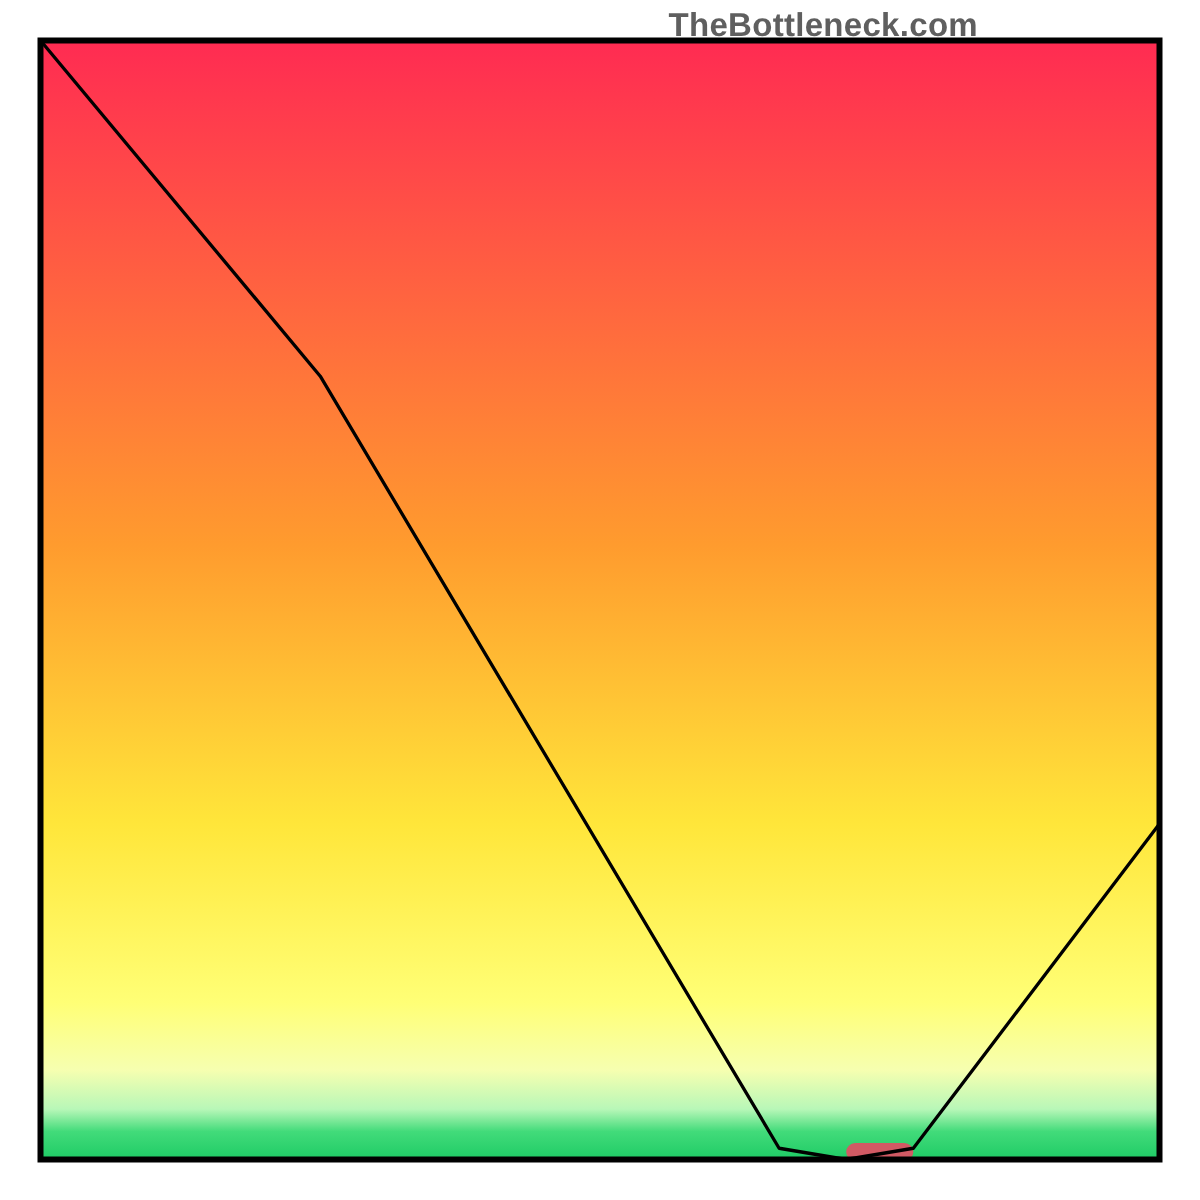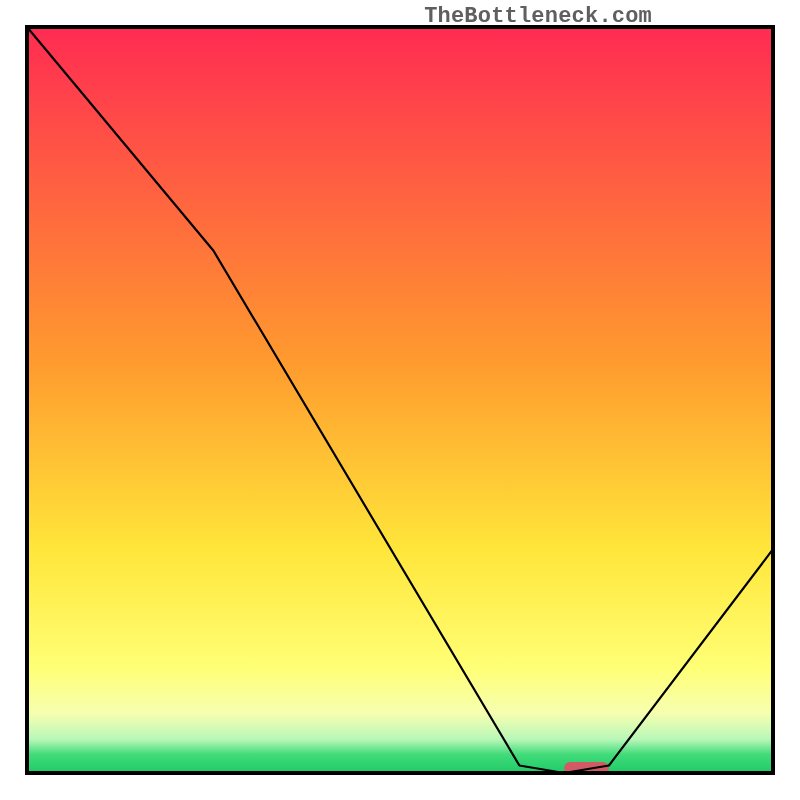--- a/index.html
+++ b/index.html
@@ -7,21 +7,20 @@
     padding: 0;
     width: 800px;
     height: 800px;
     background: #ffffff;
     font-family: Arial, Helvetica, sans-serif;
   }
   .wrap {
     position: relative;
     width: 662px;
     height: 800px;
-    font-family: Liberation Mono, monospace;
   }
   .watermark {
     position: absolute;
     top: 4px;
     right: 10px;
     font-size: 22px;
     font-weight: 600;
     color: #5f5f5f;
     letter-spacing: 0.2px;
     z-index: 10;

